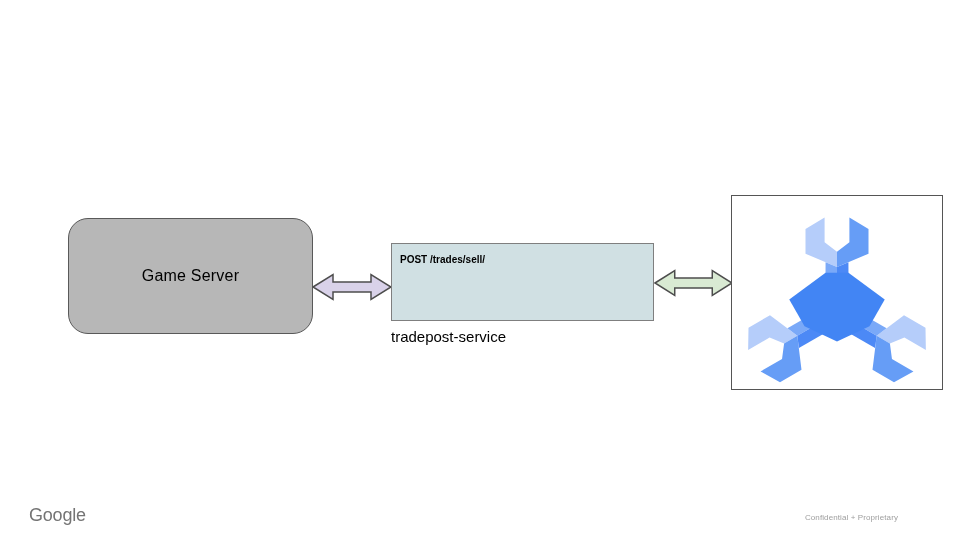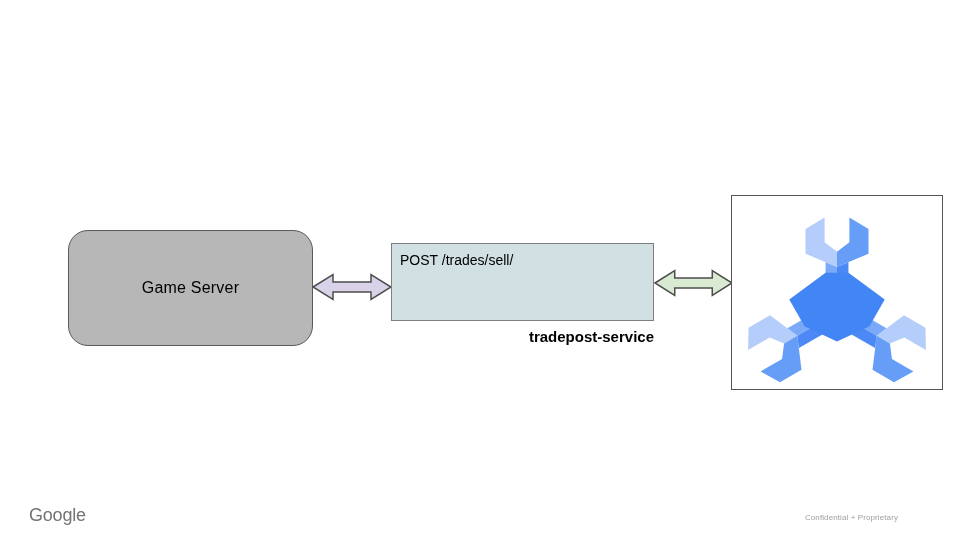--- a/index.html
+++ b/index.html
@@ -9,21 +9,21 @@
     width: 960px; height: 540px;
     background: #ffffff;
     overflow: hidden;
     font-family: "Liberation Sans", sans-serif;
   }
   .slide { position: absolute; inset: 0; }
 
   
   .game-server {
     position: absolute;
-    left: 68px; top: 230px;
+    left: 68px; top: 218px;
     width: 245px; height: 116px;
     background: #b7b7b7;
     border: 1px solid #595959;
     border-radius: 20px;
     display: flex; align-items: center; justify-content: center;
   }
   .game-server .label {
     font-size: 16px; color: #000000; letter-spacing: 0.2px;
   }
 
@@ -35,29 +35,30 @@
   
   .service-box {
     position: absolute;
     left: 391px; top: 243px;
     width: 263px; height: 78px;
     background: #d0e0e3;
     border: 1px solid #7f7f7f;
     padding: 4px 8px;
   }
   .service-box .line {
-    font-size: 14px; line-height: 24px; color: #000000;
+    font-size: 10px; line-height: 24px; color: #000000;
     white-space: nowrap;
+    font-weight: bold;
   }
   .service-label {
     position: absolute;
     left: 391px; top: 328px;
     width: 263px;
-    text-align: right;
-    font-size: 15px; font-weight: bold; color: #000000;
+    text-align: left;
+    font-size: 15px; font-weight: normal; color: #000000;
   }
 
   
   .spanner-frame {
     position: absolute;
     left: 731px; top: 195px;
     width: 212px; height: 195px;
     background: #ffffff;
     border: 1px solid #555555;
     overflow: hidden;

